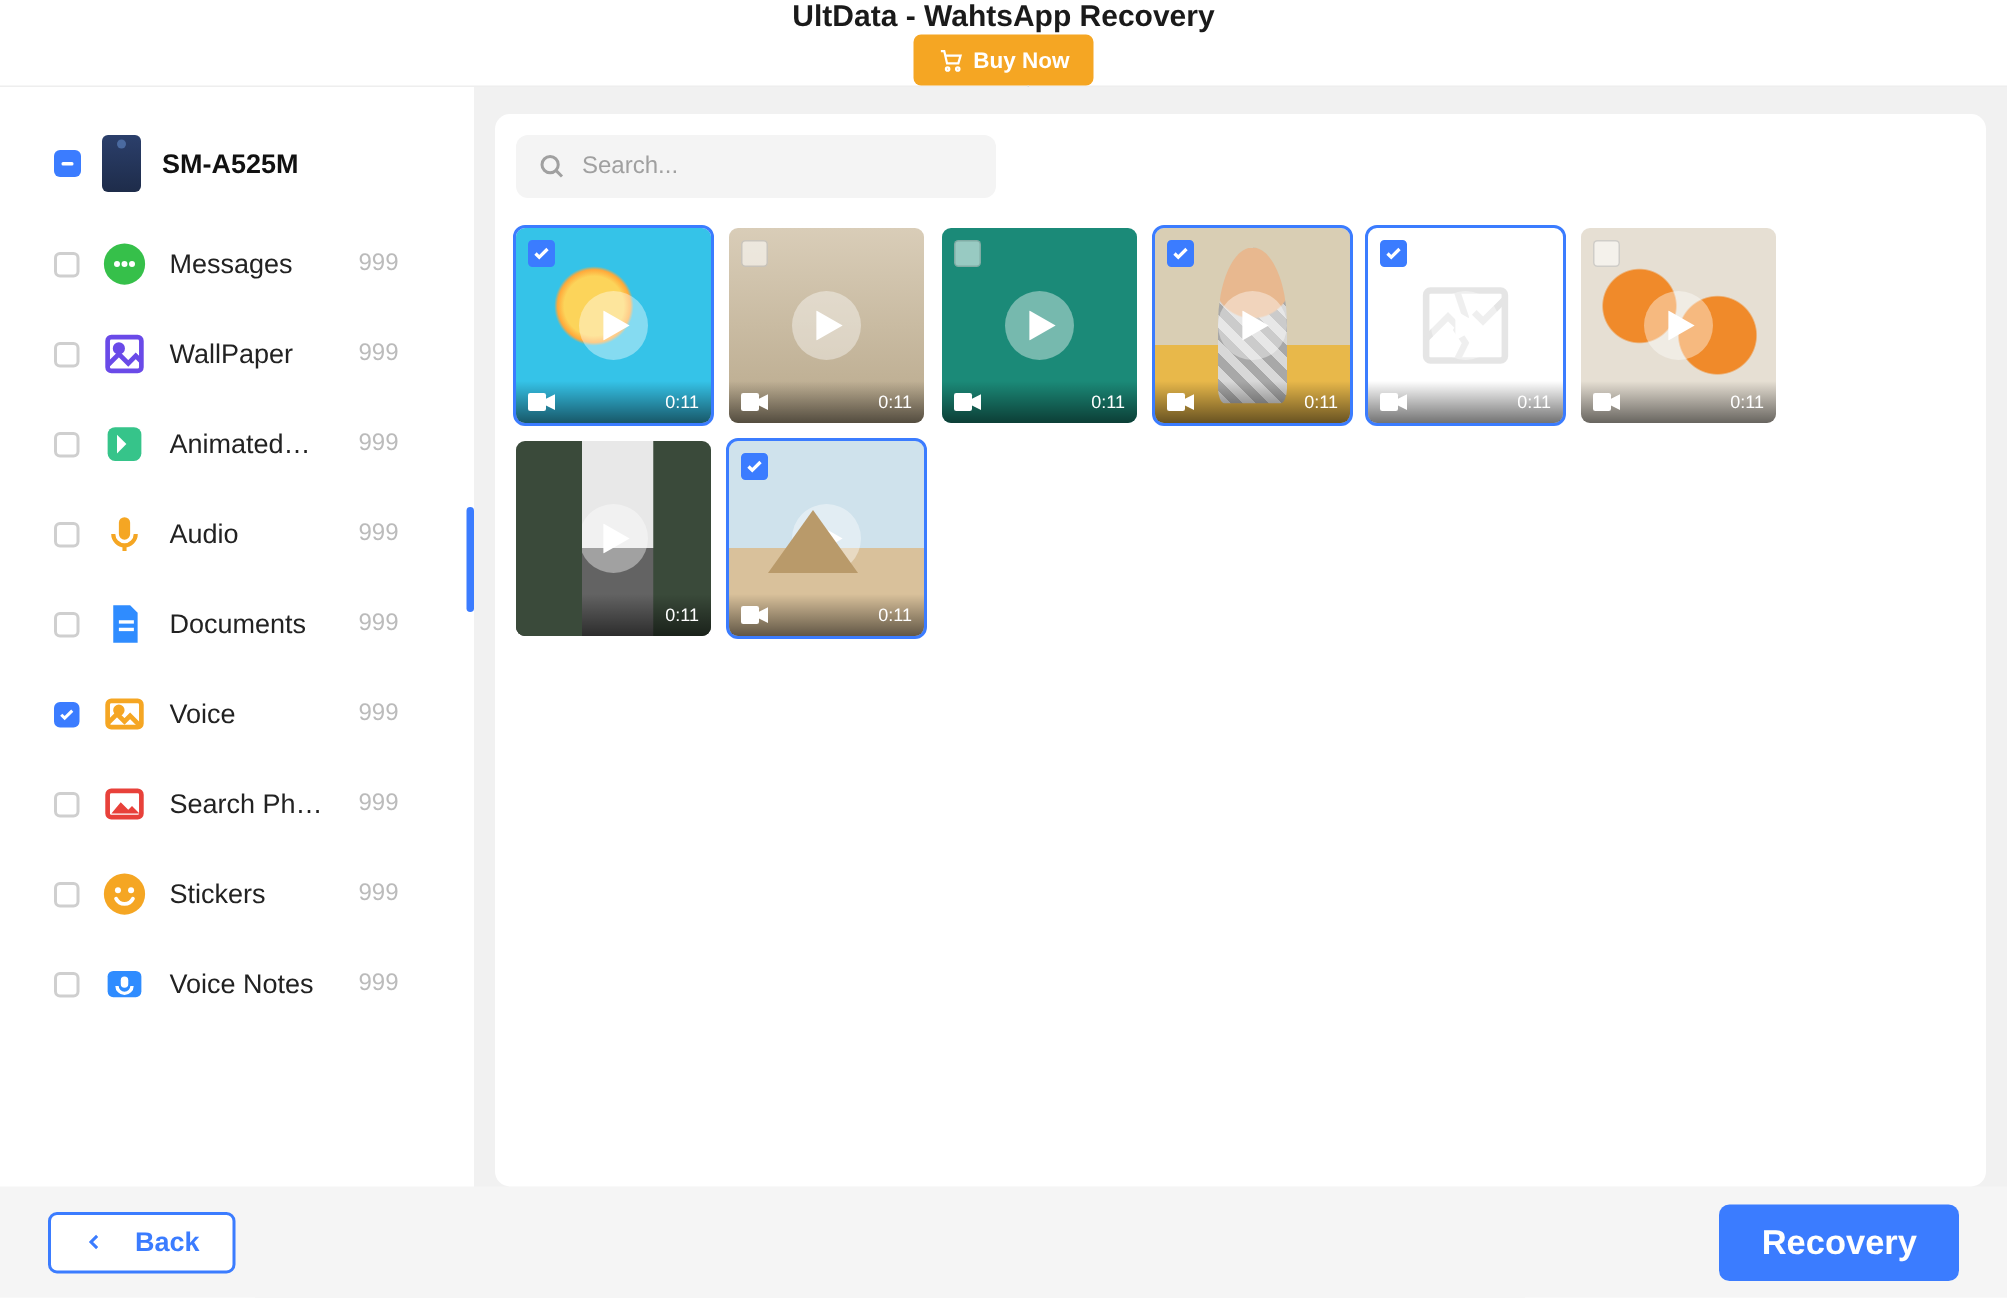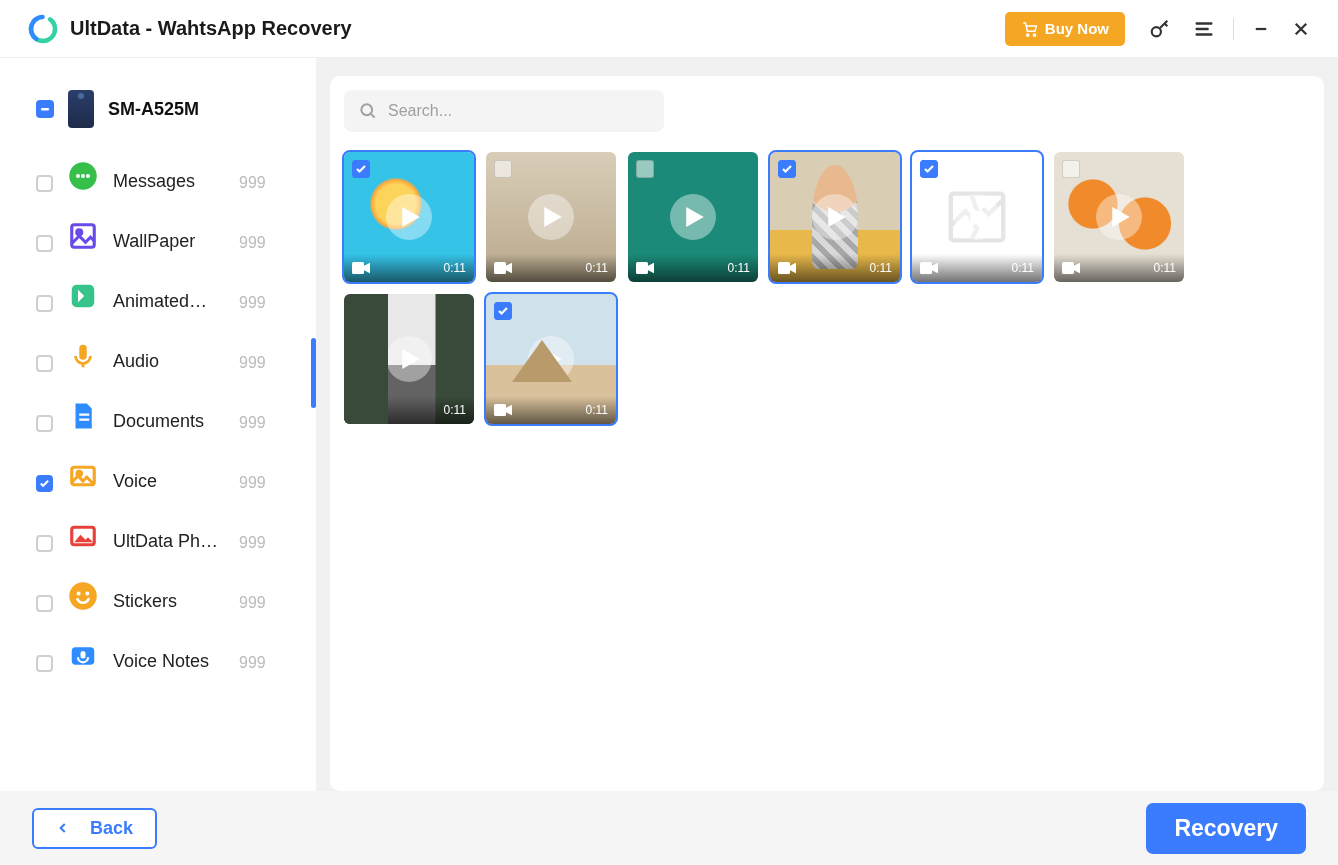--- a/index.html
+++ b/index.html
@@ -1,34 +1,34 @@
 <!DOCTYPE html>
 <html><head>
 <meta charset="utf-8">
 <style>
   * { box-sizing: border-box; margin: 0; padding: 0; font-family: -apple-system, BlinkMacSystemFont, "Segoe UI", Arial, sans-serif; }
   html, body { width: 1338px; height: 865px; overflow: hidden; background: #f5f5f5; }
-  .titlebar { height: 58px; background: #fff; display: flex; align-items: center; padding: 0 28px; border-bottom: 1px solid #eee; }
+  .titlebar { height: 58px; background: #fff; display: flex; align-items: center; padding: 0 28px; border-bottom: 1px solid #eee; flex-direction: column; }
   .logo { width: 30px; height: 30px; margin-right: 12px; }
   .app-title { font-size: 20px; font-weight: 700; color: #1a1a1a; flex: 1; }
   .buy-now { background: #f5a623; color: #fff; border: none; border-radius: 5px; padding: 8px 16px; font-size: 15px; font-weight: 600; display: flex; align-items: center; gap: 6px; cursor: pointer; }
   .title-icons { display: flex; align-items: center; gap: 22px; margin-left: 24px; }
   .title-icon { cursor: pointer; color: #333; display: flex; align-items: center; }
   .title-sep { width: 1px; height: 22px; background: #ddd; margin: 0 -4px; }
 
   .body-area { display: flex; height: calc(865px - 58px - 74px); }
   .sidebar { width: 316px; background: #fff; overflow-y: auto; padding-top: 26px; position: relative; }
   .sidebar::-webkit-scrollbar { width: 0; }
   .device-row { display: flex; align-items: center; padding: 6px 28px 18px 36px; gap: 14px; }
   .device-check { width: 18px; height: 18px; border-radius: 4px; background: #3b7cff; display: flex; align-items: center; justify-content: center; }
   .device-phone { width: 26px; height: 38px; background: linear-gradient(#2b3f6b,#1e2c4a); border-radius: 4px; position: relative; display:flex; align-items:center; justify-content:center;}
   .device-phone::after{content:"";position:absolute;top:3px;width:6px;height:6px;border-radius:50%;background:#4a6aa0;}
   .device-name { font-size: 18px; font-weight: 700; color: #111; }
 
-  .cat-row { display: flex; align-items: flex-end; padding: 14px 22px 14px 36px; gap: 14px; cursor: pointer; }
+  .cat-row { display: flex; align-items: center; padding: 14px 22px 14px 36px; gap: 14px; cursor: pointer; }
   .cat-check { width: 17px; height: 17px; border: 2px solid #cfcfcf; border-radius: 4px; flex-shrink:0;}
   .cat-check.checked { background:#3b7cff; border-color:#3b7cff; display:flex;align-items:center;justify-content:center;}
   .cat-icon { width: 32px; height: 32px; display: flex; align-items: center; justify-content: center; flex-shrink:0;}
   .cat-label { font-size: 18px; font-weight: 500; color: #222; flex: 1; white-space: nowrap; overflow: hidden; text-overflow: ellipsis; max-width: 112px;}
   .cat-count { font-size: 16px; color: #bbb; }
   .side-indicator { position:absolute; right:0; top:280px; width:5px; height:70px; background:#3b7cff; border-radius:3px;}
 
   .main { flex: 1; background: #f1f1f1; padding: 18px 14px 0 14px; }
   .main-panel { background: #fff; border-radius: 10px; height: 100%; overflow:auto; padding: 14px 14px;}
   .search-wrap { width: 320px; height: 42px; background: #f4f4f4; border-radius: 8px; display: flex; align-items: center; padding: 0 14px; gap: 10px; margin-bottom: 20px;}
@@ -197,21 +197,21 @@
     <span class="cat-count">999</span>
         </div>
         <div class="cat-row">
     <span class="cat-check"></span>
     <span class="cat-icon">
             <svg width="30" height="30" viewBox="0 0 24 24" fill="none" stroke="#e8413a" stroke-width="2.5">
               <rect x="3" y="5" width="18" height="14" rx="2"></rect>
               <path d="M5 17l5-6 4 4 2-2 4 4" fill="#e8413a" stroke="none"></path>
             </svg>
           </span>
-    <span class="cat-label">UltData Pho…</span>
+    <span class="cat-label">Search Pho…</span>
     <span class="cat-count">999</span>
         </div>
         <div class="cat-row">
     <span class="cat-check"></span>
     <span class="cat-icon">
             <svg width="30" height="30" viewBox="0 0 24 24">
               <circle cx="12" cy="12" r="11" fill="#f5a623"></circle>
               <circle cx="8.5" cy="10" r="1.6" fill="#fff"></circle>
               <circle cx="15.5" cy="10" r="1.6" fill="#fff"></circle>
               <path d="M7.5 14.5a5 5 0 009 0" stroke="#fff" stroke-width="2" fill="none" stroke-linecap="round"></path>

